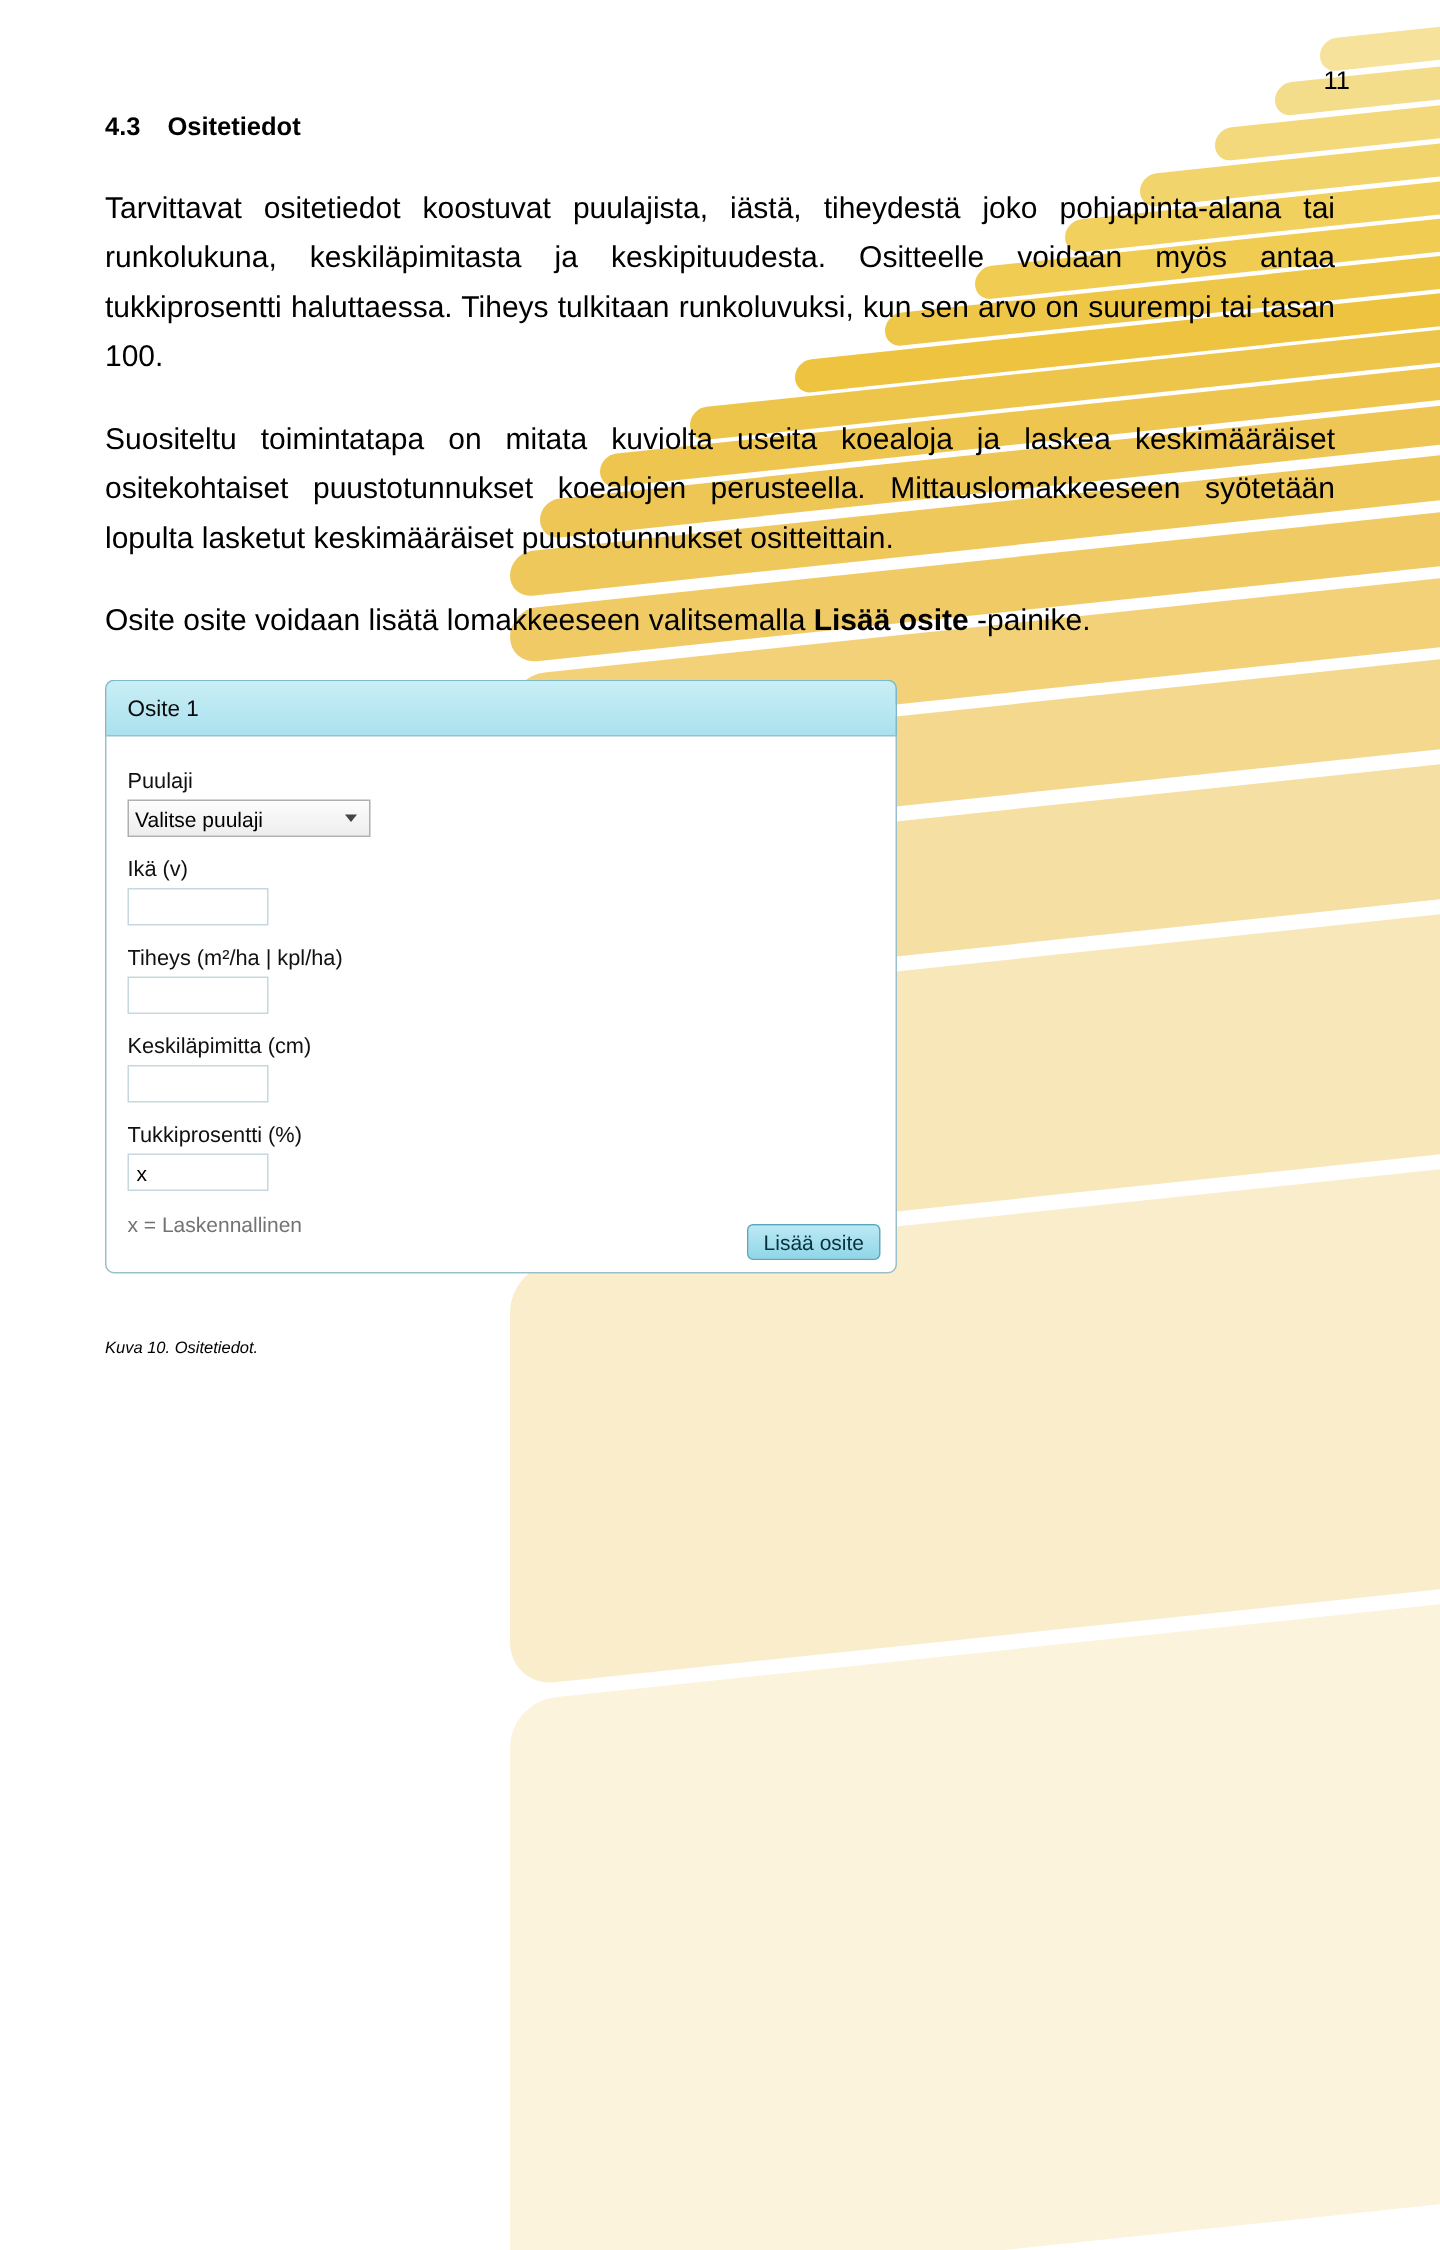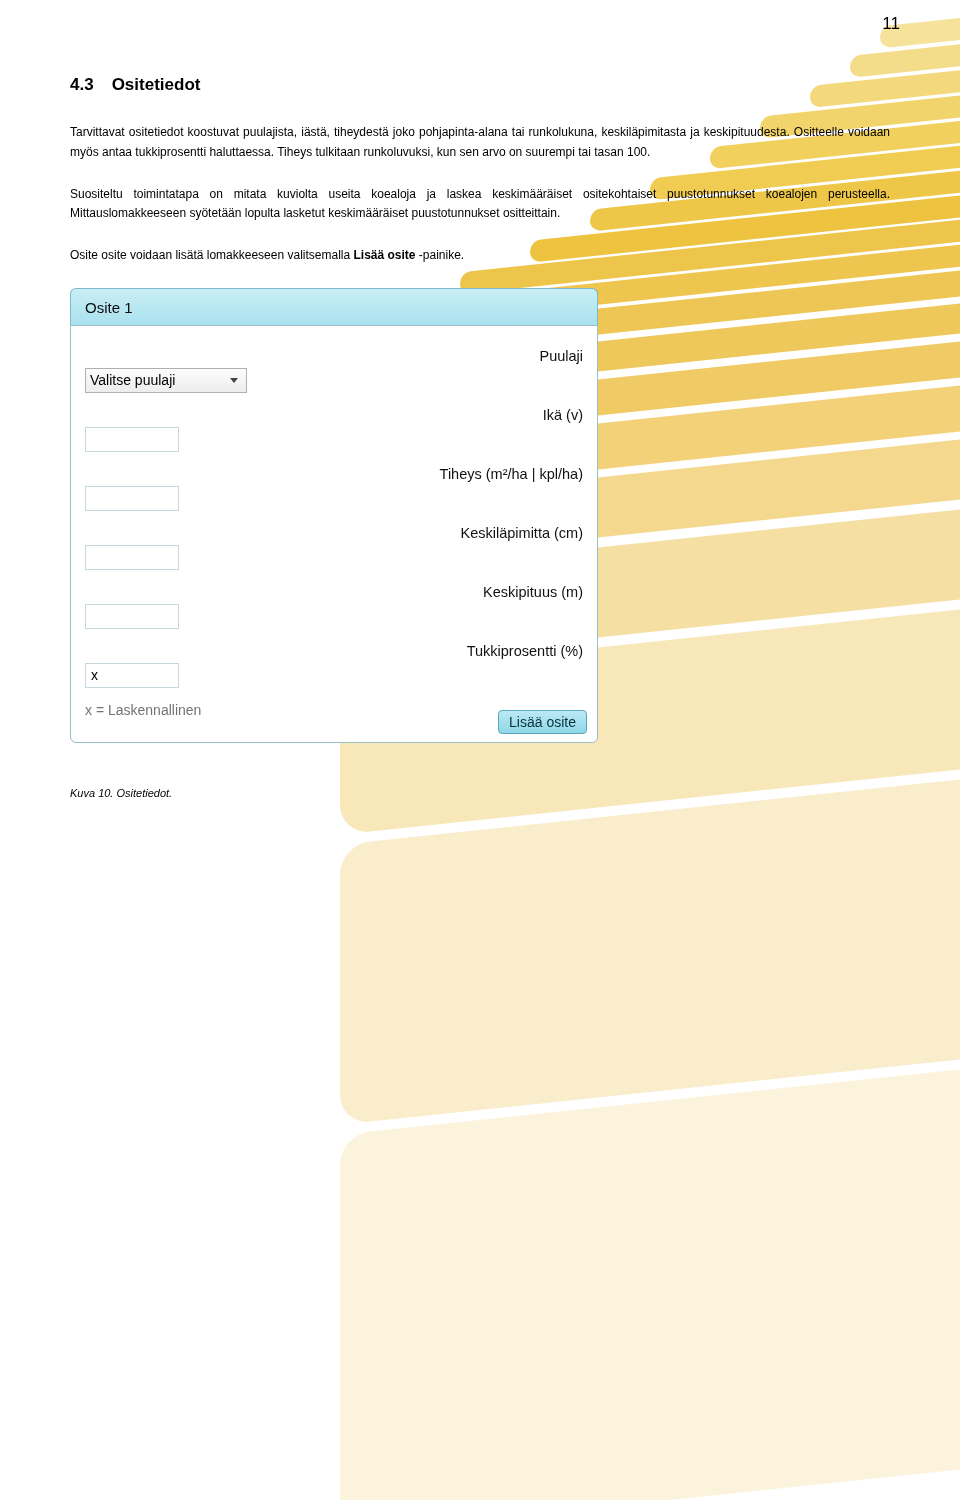--- a/index.html
+++ b/index.html
@@ -19,38 +19,38 @@
   }
   .stripe {
     position: absolute;
     right: -40px;
     height: 22px;
     border-radius: 30px 0 0 30px;
     transform: skewY(-6deg);
   }
   .page-num {
     position: absolute;
-    top: 14px;
+    top: 44px;
     right: 60px;
     font-size: 17px;
     z-index: 2;
   }
   .content {
     position: relative;
     z-index: 2;
     padding: 75px 70px 0 70px;
   }
   .heading {
     font-size: 17px;
     font-weight: bold;
     margin-bottom: 28px;
   }
   .heading .num { display: inline-block; margin-right: 18px; }
   .para {
-    font-size: 12px;
+    font-size: 20px;
     line-height: 1.65;
     text-align: justify;
     margin-bottom: 22px;
   }
   .para .bold { font-weight: bold; }
   .form-wrap {
     width: 528px;
     margin-top: 10px;
   }
   .tab-row {
@@ -68,21 +68,21 @@
     font-weight: normal;
     color: #0b0b0b;
   }
   .panel {
     border: 1px solid #9bbfca;
     border-radius: 0 0 6px 6px;
     background: #fff;
     padding: 22px 14px 10px 14px;
     position: relative;
   }
-  .field { margin-bottom: 14px; text-align: right; }
+  .field { margin-bottom: 14px; }
   .flabel {
     font-size: 14.5px;
     color: #111;
     margin-bottom: 4px;
     display: block;
   }
   .select {
     width: 162px;
     height: 25px;
     border: 1px solid #b0b0b0;
@@ -197,24 +197,20 @@
       <div class="field">
         <span class="flabel">Tiheys (m²/ha | kpl/ha)</span>
         <div class="txt"></div>
       </div>
 
       <div class="field">
         <span class="flabel">Keskiläpimitta (cm)</span>
         <div class="txt"></div>
       </div>
 
-      <div class="field">
-        <span class="flabel">Keskipituus (m)</span>
-        <div class="txt"></div>
-      </div>
 
       <div class="field">
         <span class="flabel">Tukkiprosentti (%)</span>
         <div class="txt">x</div>
       </div>
 
       <div class="note">x = Laskennallinen</div>
 
       <div class="add-row">
         <button class="add-btn">Lisää osite</button>

